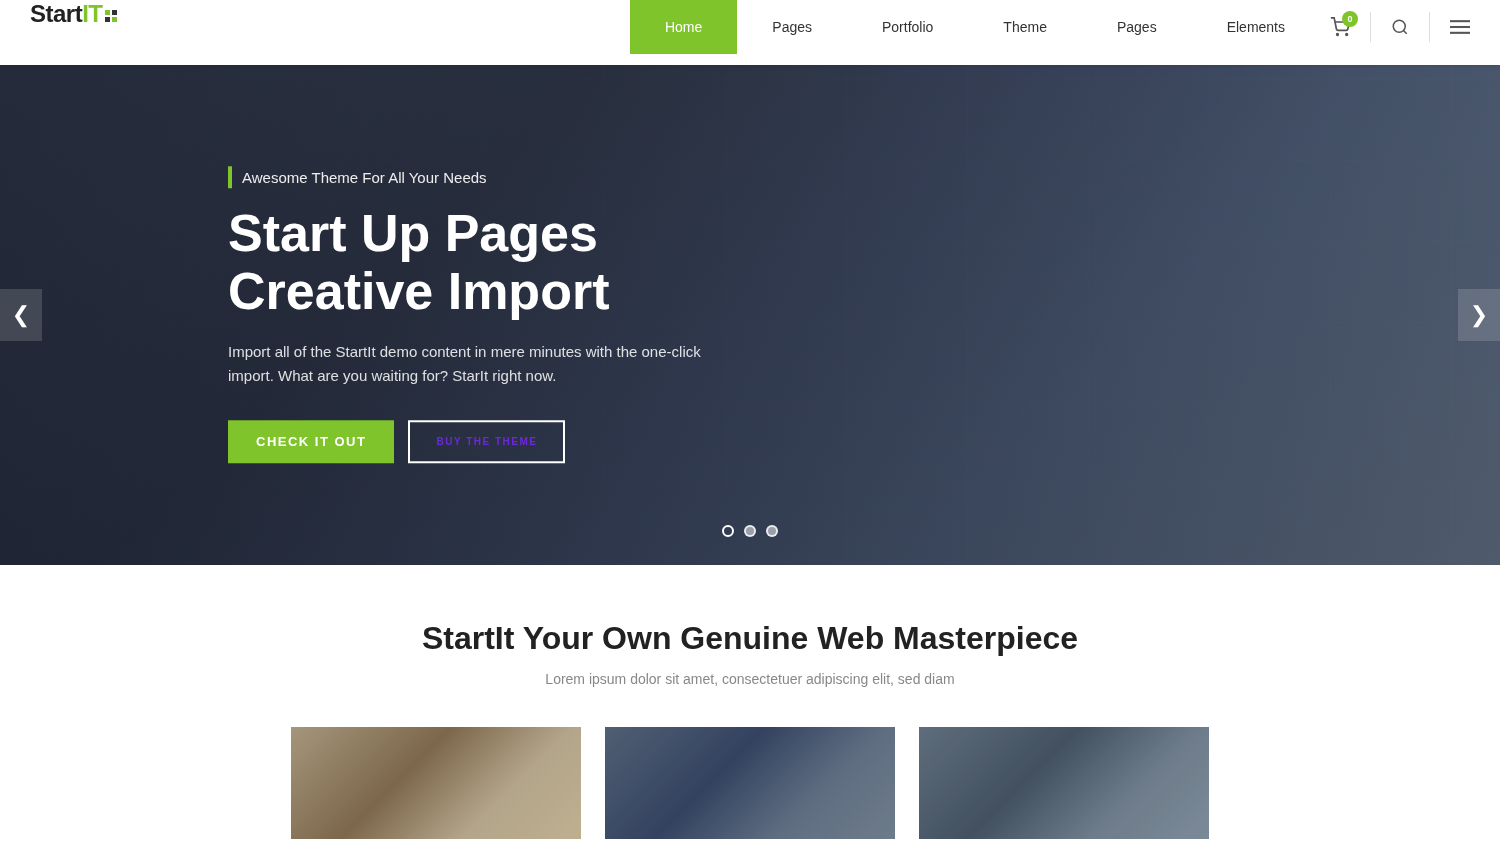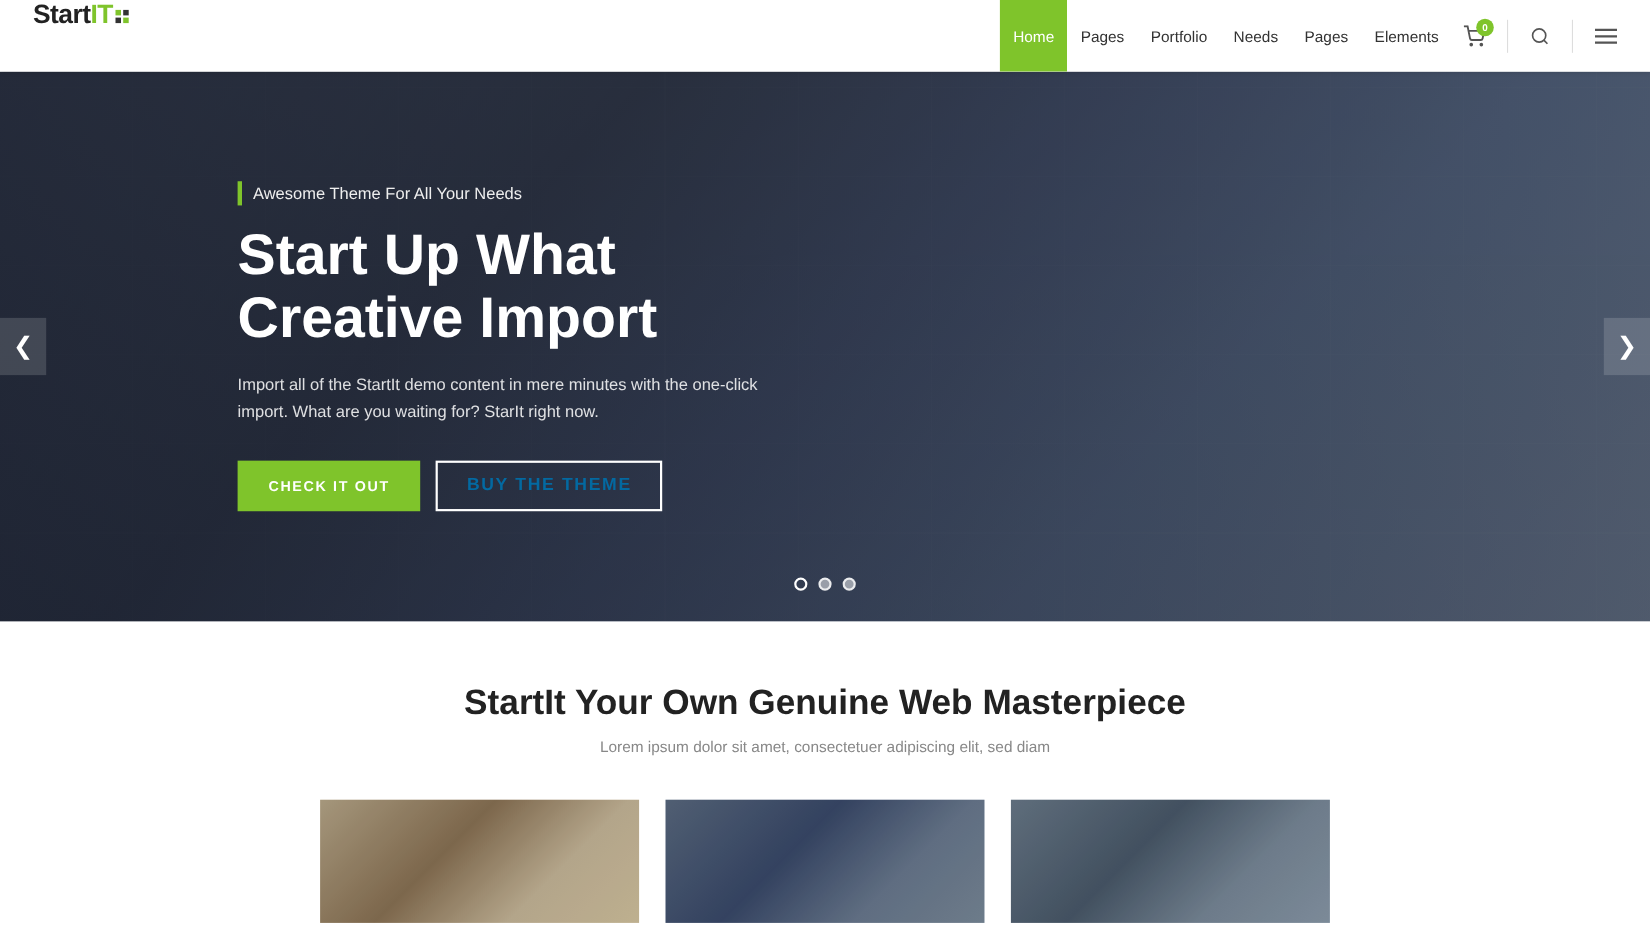--- a/index.html
+++ b/index.html
@@ -38,26 +38,26 @@
       display: inline-block;
     }
     .logo-dot.dark { background: #333; }
 
     .nav {
       display: flex;
       align-items: center;
       gap: 0;
     }
     .nav-item {
-      padding: 0 12px;
+      padding: 0 35px;
       font-size: 14px;
       font-weight: 500;
       color: #333;
       cursor: pointer;
-      height: 65px;
+      height: 54px;
       display: flex;
       align-items: center;
       text-decoration: none;
     }
     .nav-item.active {
       background: #7fc42b;
       color: #fff;
     }
     .nav-icons {
       display: flex;
@@ -121,21 +121,21 @@
     }
     .hero-overlay {
       position: absolute;
       inset: 0;
       background: linear-gradient(to right, rgba(15,20,35,0.75) 0%, rgba(15,20,35,0.55) 50%, rgba(15,20,35,0.35) 100%);
     }
 
     .hero-content {
       position: absolute;
       top: 50%;
-      left: 216px;
+      left: 228px;
       transform: translateY(-50%);
       color: #fff;
       max-width: 520px;
     }
     .hero-subtitle {
       display: flex;
       align-items: center;
       gap: 10px;
       margin-bottom: 16px;
     }
@@ -173,24 +173,24 @@
       border: none;
       padding: 14px 28px;
       font-size: 13px;
       font-weight: 700;
       letter-spacing: 1.5px;
       text-transform: uppercase;
       cursor: pointer;
     }
     .btn-outline {
       background: transparent;
-      color: #0369a1;
+      color: #6d28d9;
       border: 2px solid #fff;
       padding: 12px 26px;
-      font-size: 16px;
+      font-size: 10px;
       font-weight: 700;
       letter-spacing: 1.5px;
       text-transform: uppercase;
       cursor: pointer;
     }
 
     
     .slider-arrow {
       position: absolute;
       top: 50%;
@@ -298,21 +298,21 @@
           <span class="logo-dot dark"></span>
           <span class="logo-dot"></span>
         </span>
     </span>
   </div>
 
   <nav class="nav">
     <a class="nav-item active">Home</a>
     <a class="nav-item">Pages</a>
     <a class="nav-item">Portfolio</a>
-    <a class="nav-item">Needs</a>
+    <a class="nav-item">Theme</a>
     <a class="nav-item">Pages</a>
     <a class="nav-item">Elements</a>
 
     <div class="nav-icons">
       <div class="nav-icon-btn">
         <svg width="20" height="20" viewBox="0 0 24 24" fill="none" stroke="#555" stroke-width="2">
           <circle cx="9" cy="21" r="1"></circle>
             <circle cx="20" cy="21" r="1"></circle>
           <path d="M1 1h4l2.68 13.39a2 2 0 0 0 2 1.61h9.72a2 2 0 0 0 2-1.61L23 6H6"></path>
         </svg>
@@ -342,21 +342,21 @@
   <div class="hero-overlay"></div>
 
   <button class="slider-arrow left">❮</button>
 
   <div class="hero-content">
     <div class="hero-subtitle">
       <div class="hero-subtitle-bar"></div>
       <span class="hero-subtitle-text">Awesome Theme For All Your Needs</span>
     </div>
     <h1 class="hero-title">
-      <span>Start Up What</span><br>
+      <span>Start Up Pages</span><br>
       <span>Creative Import</span>
     </h1>
     <p class="hero-desc">Import all of the StartIt demo content in mere minutes with the one-click import. What are you waiting for? StarIt right now.</p>
     <div class="hero-buttons">
       <button class="btn-primary">CHECK IT OUT</button>
       <button class="btn-outline">BUY THE THEME</button>
     </div>
   </div>
 
   <button class="slider-arrow right">❯</button>

